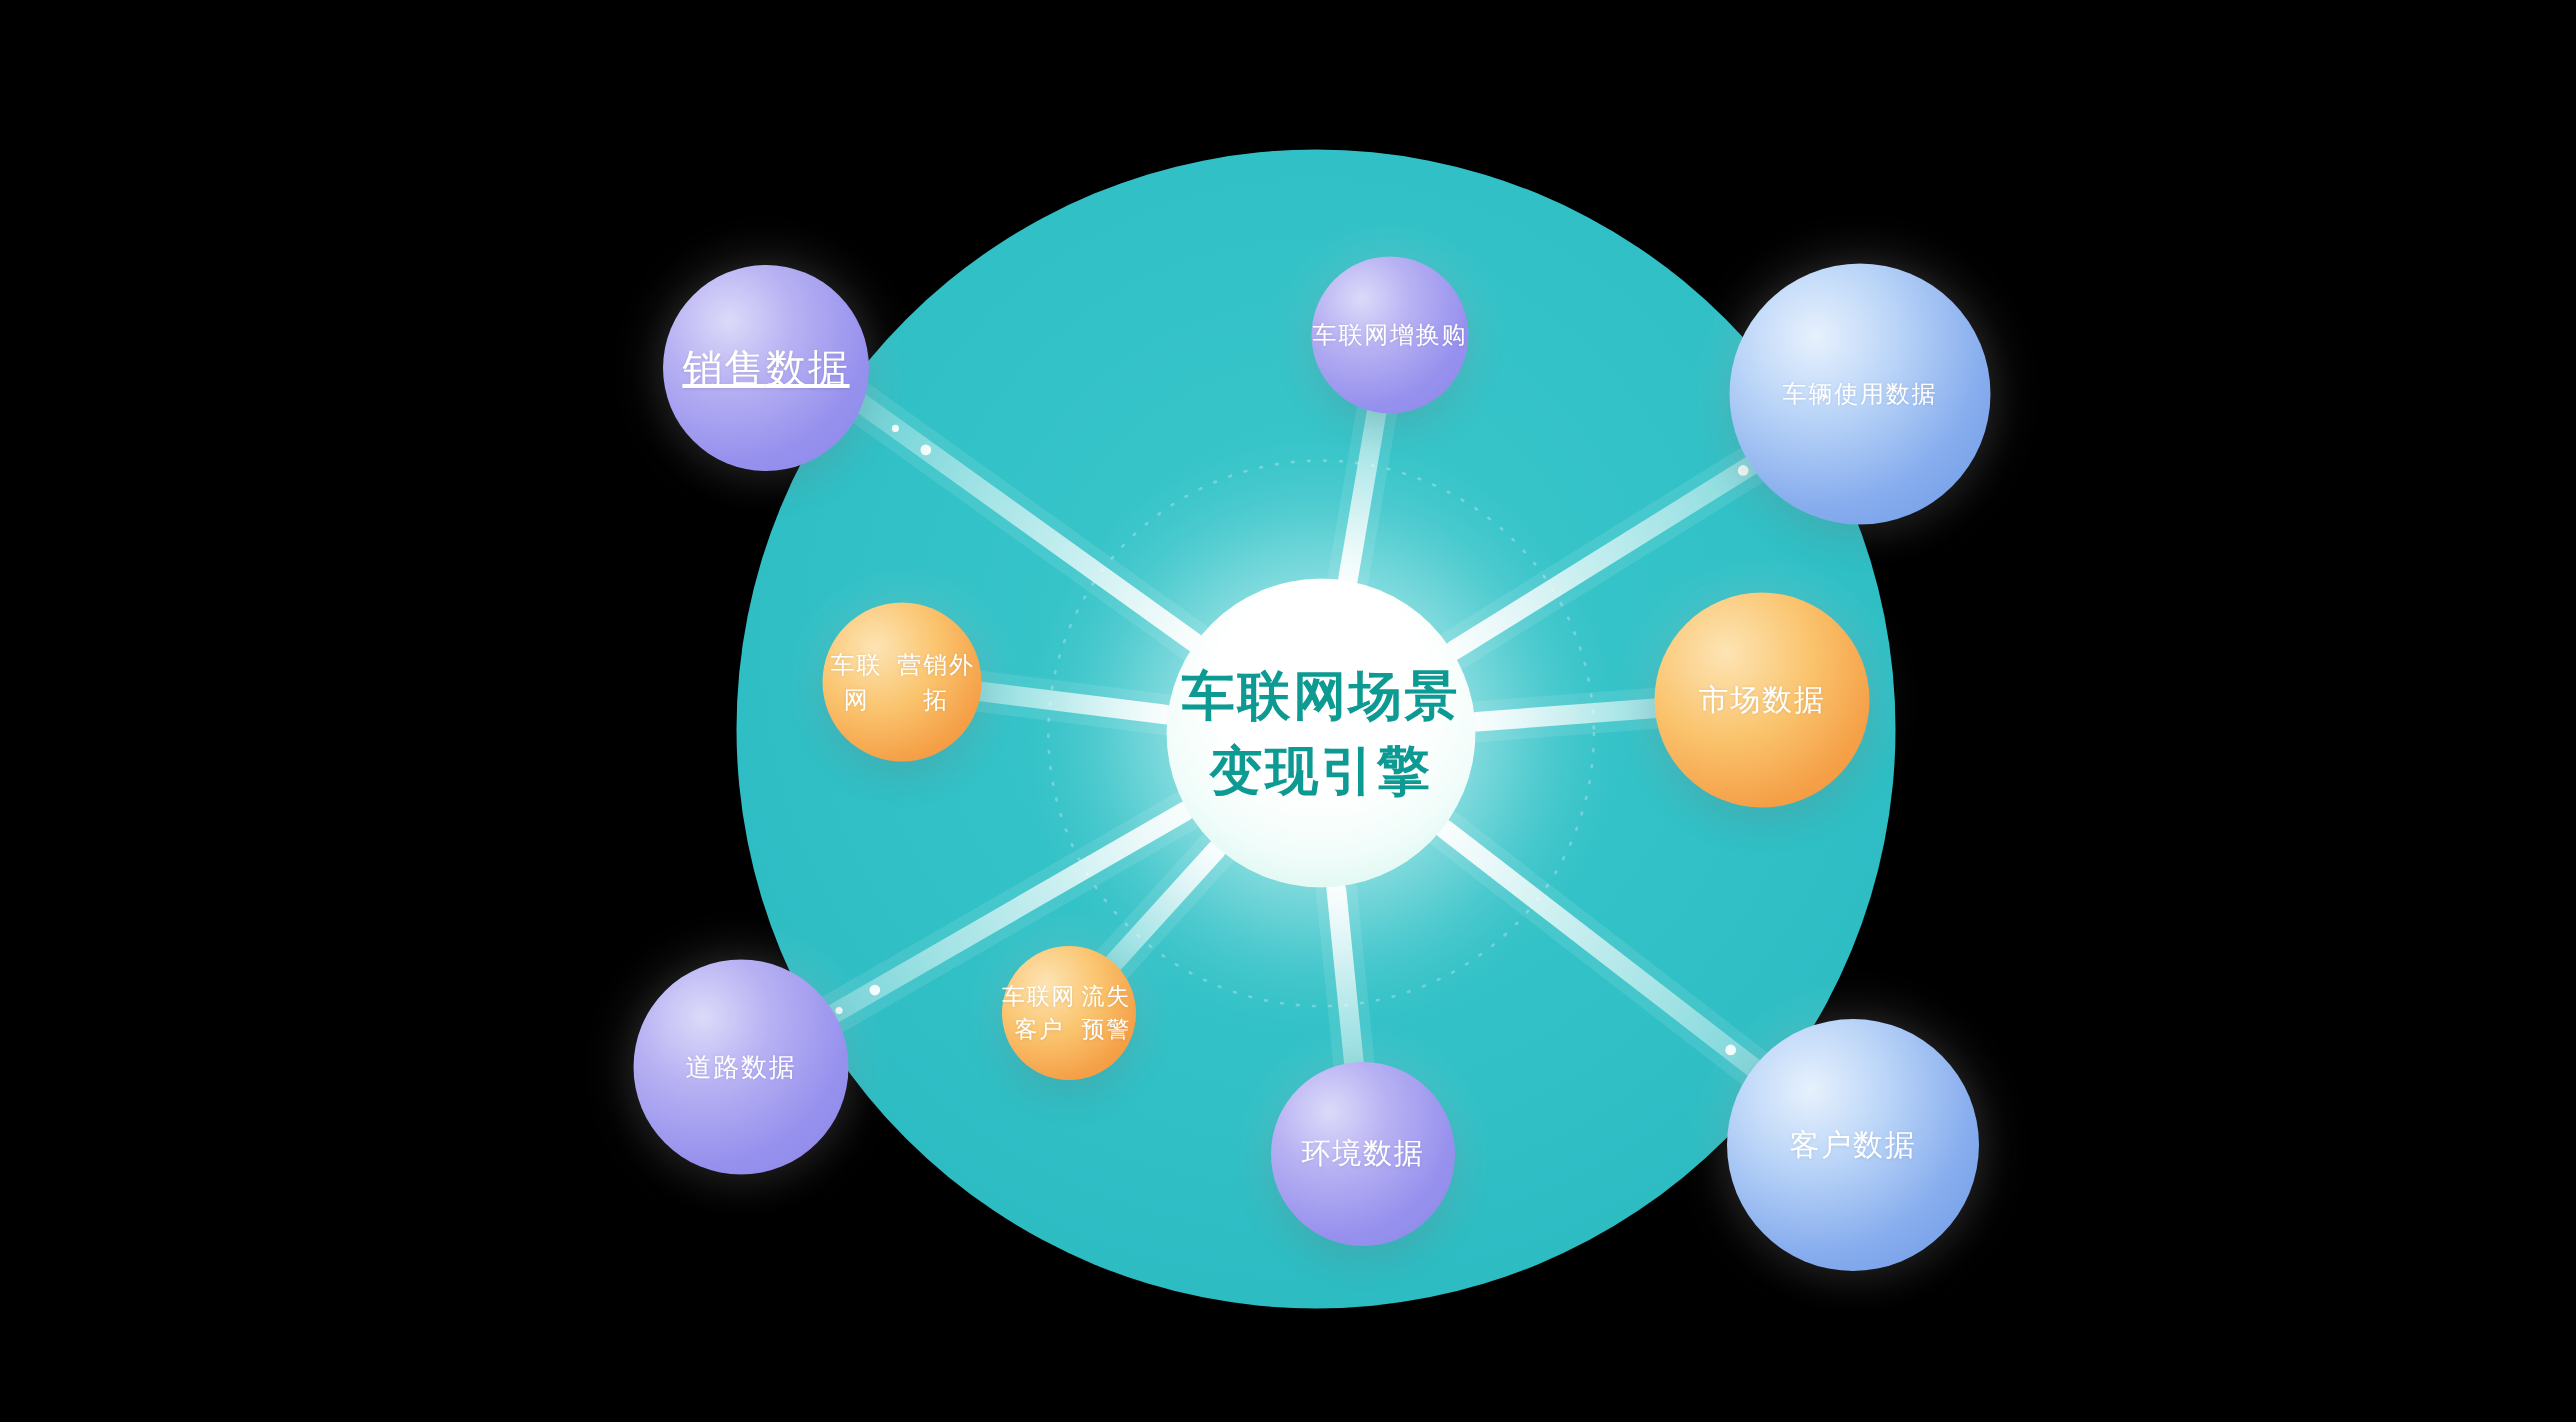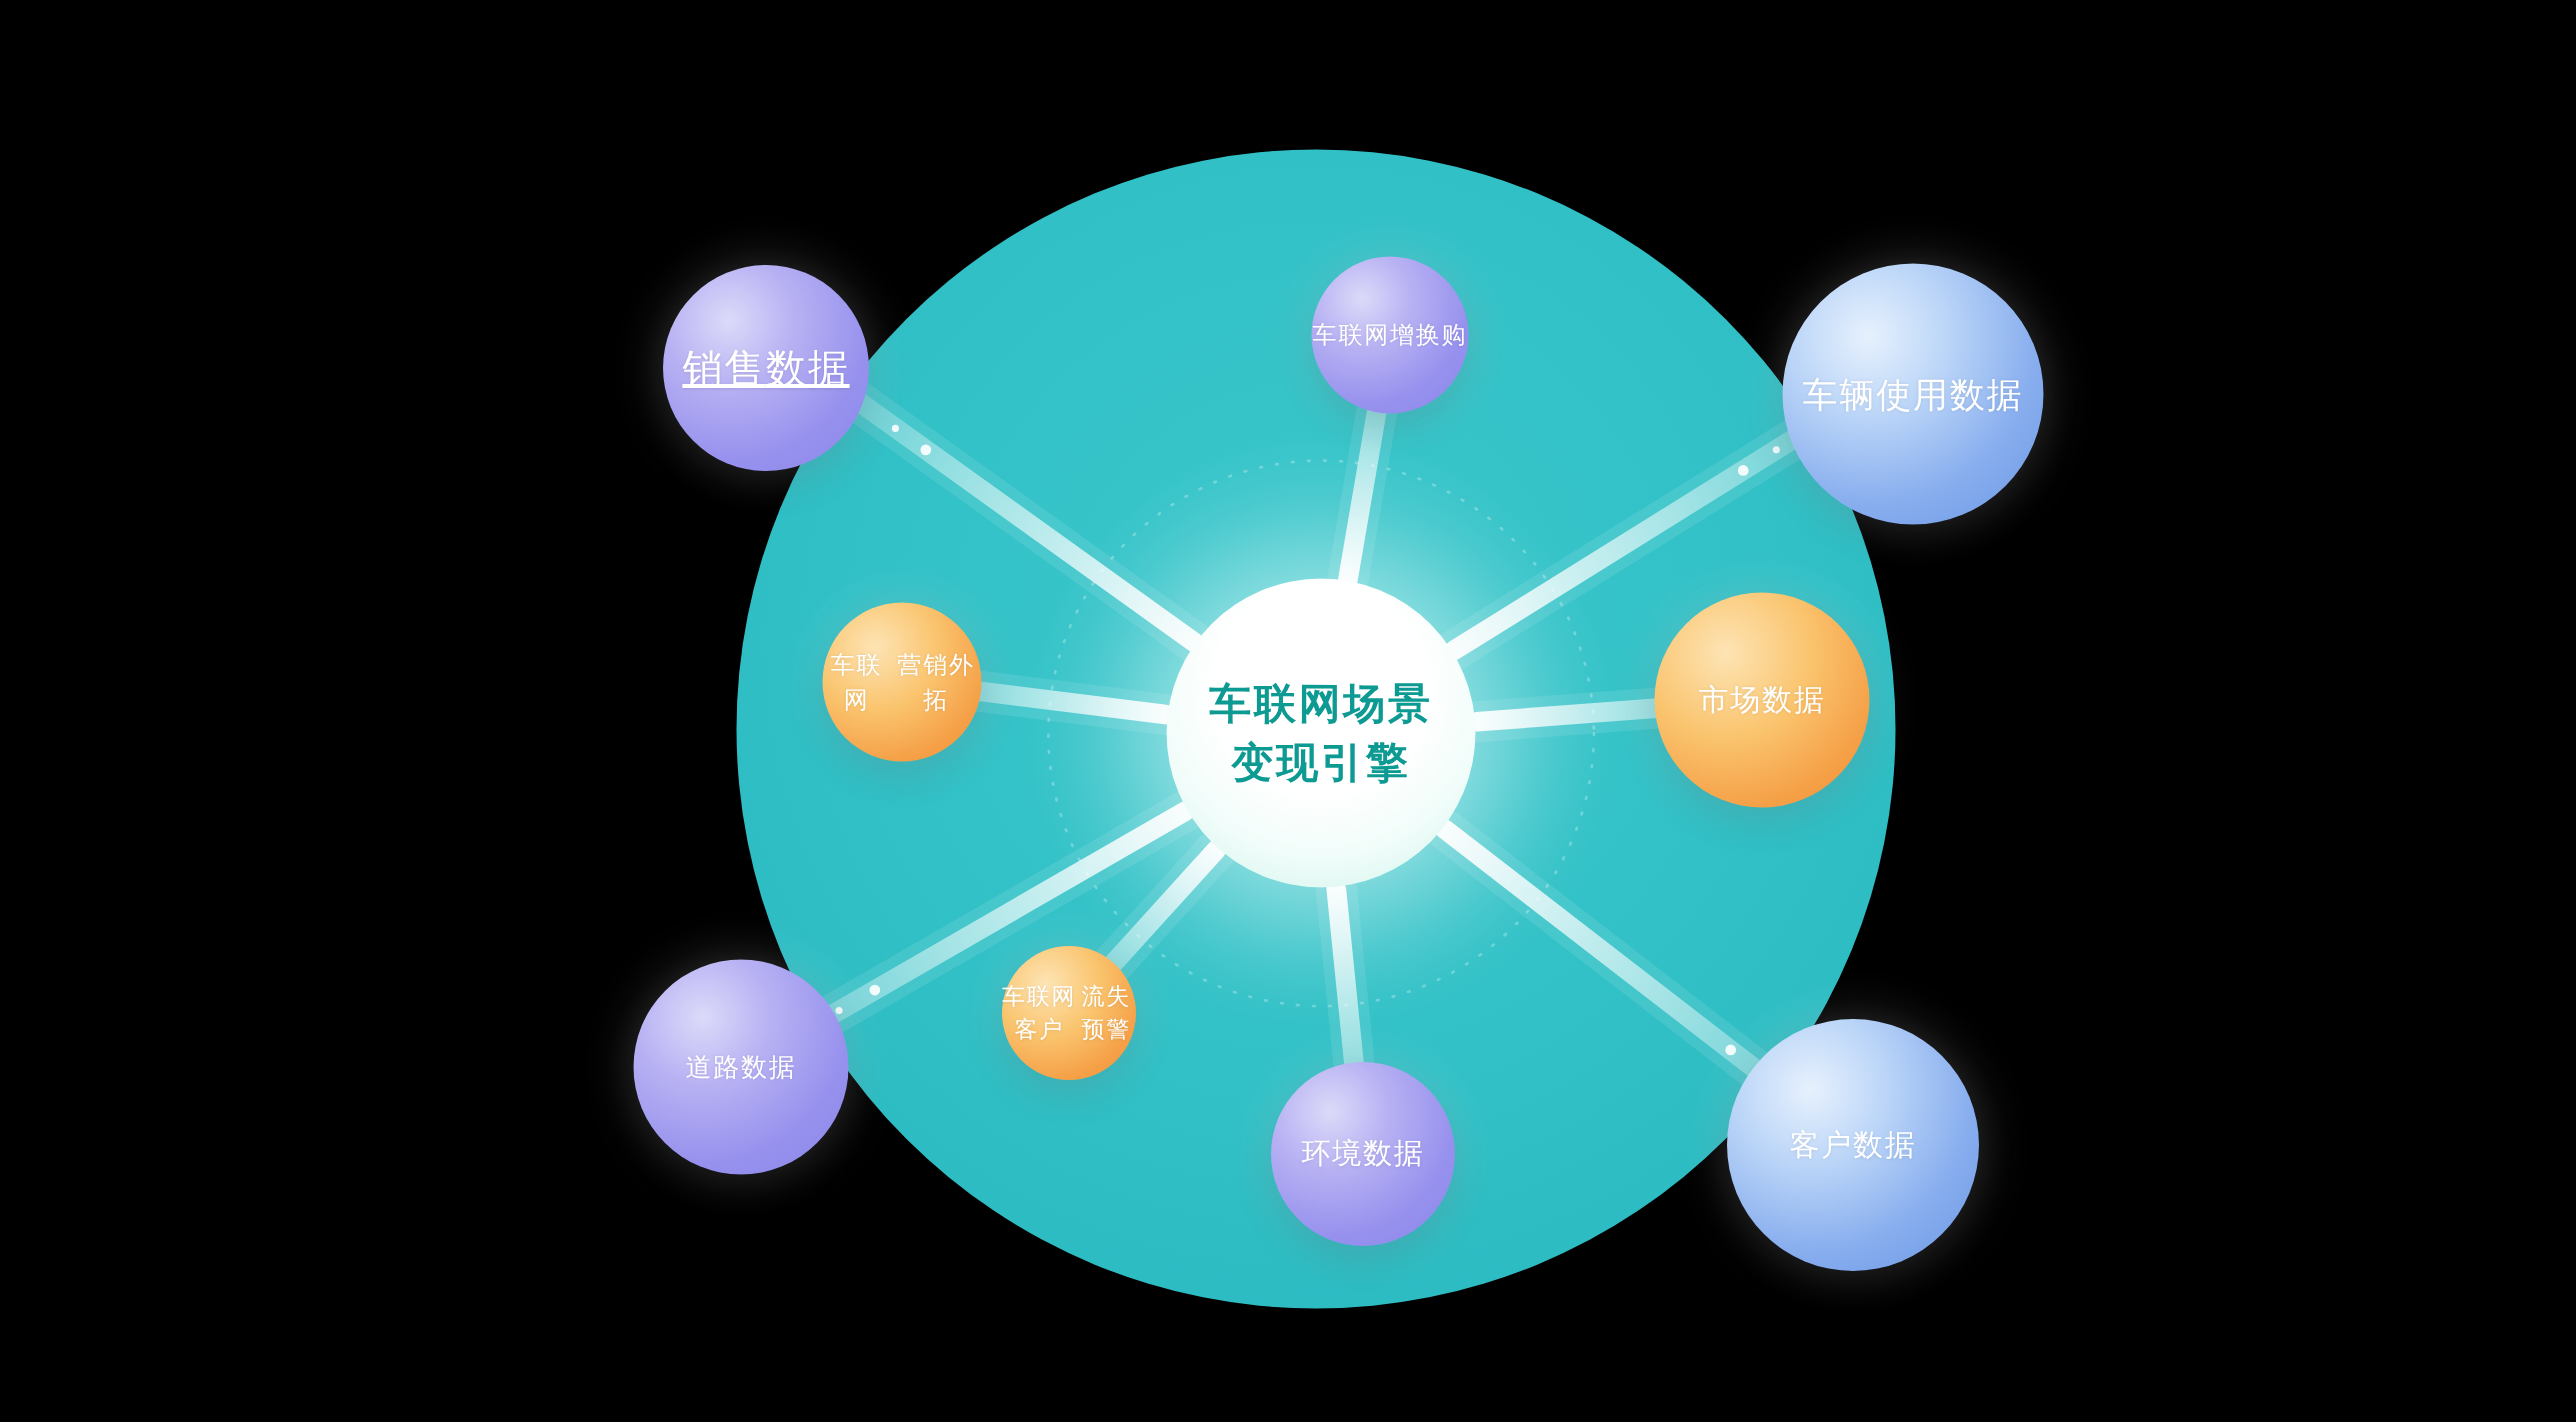--- a/index.html
+++ b/index.html
@@ -49,21 +49,21 @@
     background: radial-gradient(circle at 50% 36%, #ffffff 42%, #f1fdfa 66%, #d9f6ef 88%, #c9efe9 100%);
     box-shadow: 0 0 98px 27px rgba(255, 255, 255, 0.40);
     display: flex;
     flex-direction: column;
     align-items: center;
     justify-content: center;
     text-align: center;
   }
   .center-node .ct {
     display: block;
-    font-size: 42px;
+    font-size: 53px;
     font-weight: bold;
     letter-spacing: 2.7px;
     line-height: 1.4;
     color: #0d9a92;
     text-align: center;
   }
   
   .node {
     position: absolute;
     transform: translate(-50%, -50%);
@@ -88,21 +88,21 @@
   }
   .n-blue {
     background: radial-gradient(circle at 33% 28%, #e7f1fd 0%, #bcd6f8 30%, #87adee 66%, #6b97e3 100%);
   }
   .n-orange {
     background: radial-gradient(circle at 33% 28%, #fde4b4 0%, #fac46e 40%, #f5a047 74%, #f08e37 100%);
   }
   
   #node-sales        { left: 766px;  top: 368px;  width: 206px; height: 206px; font-size: 40px; text-decoration: underline; }
   #node-tradein      { left: 1390px; top: 335px;  width: 157px; height: 157px; font-size: 24px; }
-  #node-vehicle      { left: 1913px; top: 394px;  width: 261px; height: 261px; font-size: 35px; }
+  #node-vehicle      { left: 1860px; top: 394px;  width: 261px; height: 261px; font-size: 24px; }
   #node-market       { left: 1762px; top: 700px;  width: 215px; height: 215px; font-size: 30px; }
   #node-marketing    { left: 902px; top: 682px;  width: 159px; height: 159px; font-size: 24px; }
   #node-road         { left: 741px;  top: 1067px; width: 215px; height: 215px; font-size: 26px; }
   #node-churn        { left: 1069px; top: 1013px; width: 134px; height: 134px; font-size: 23px; }
   #node-environment  { left: 1363px; top: 1154px; width: 184px; height: 184px; font-size: 29px; }
   #node-customer     { left: 1853px; top: 1145px; width: 252px; height: 252px; font-size: 30px; }
 </style>
 </head>
 <body>
 

